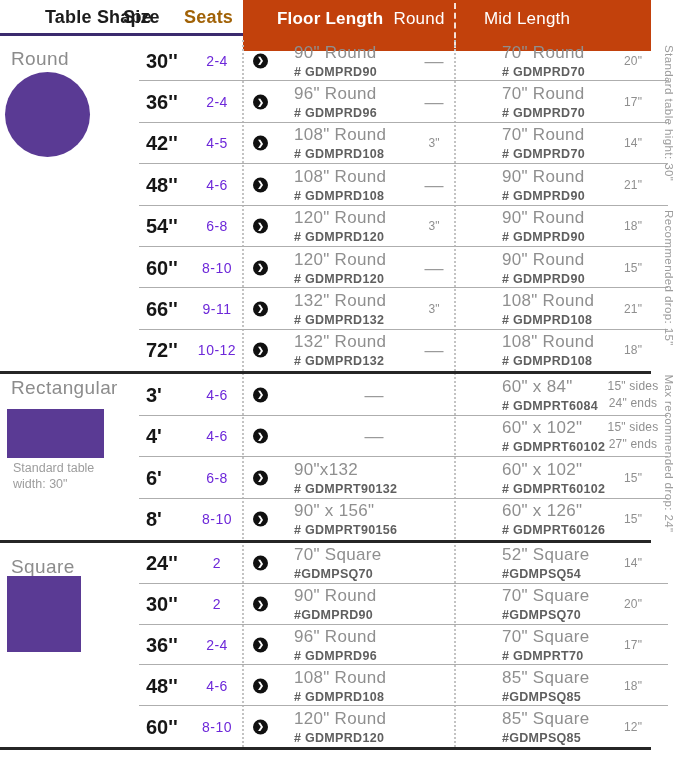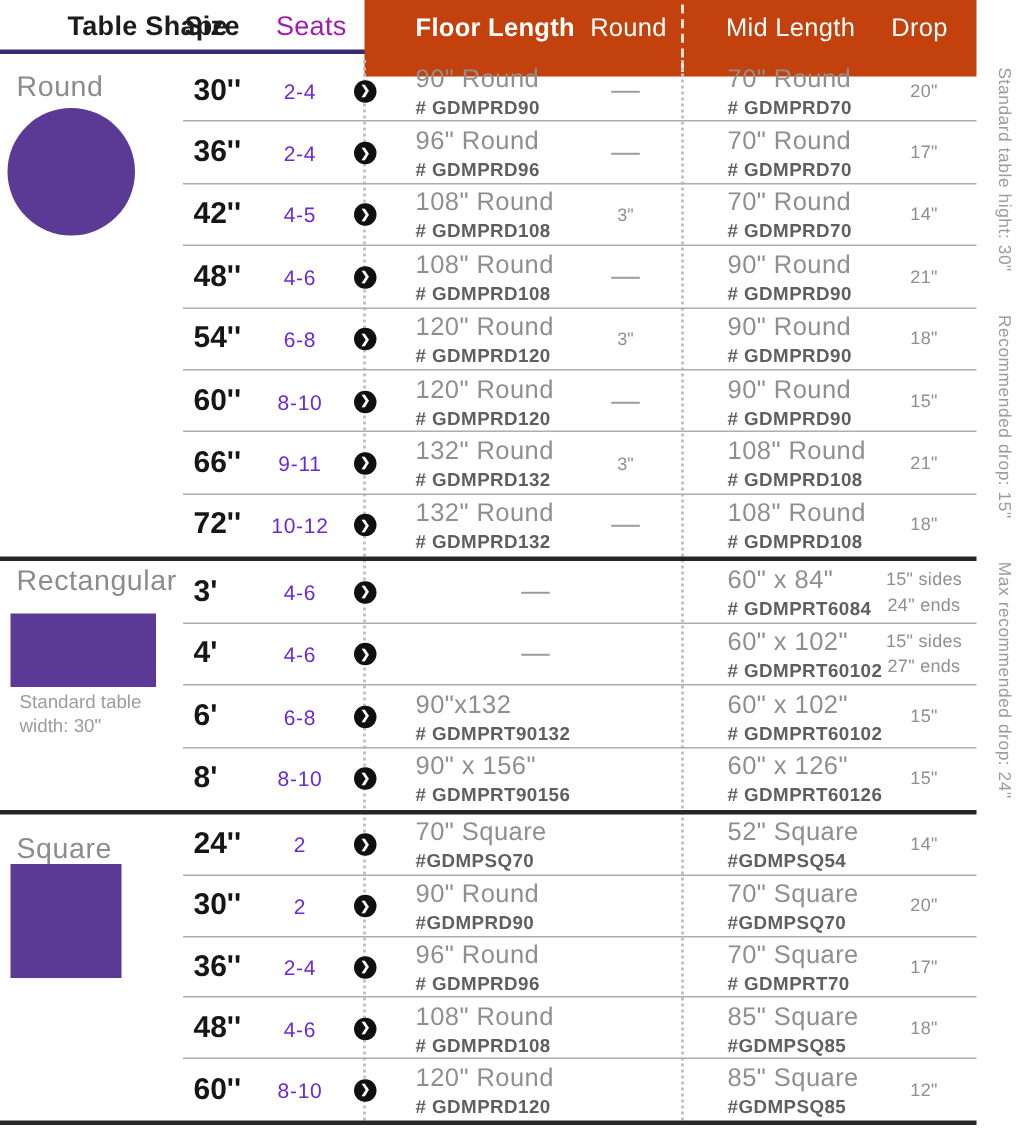--- a/index.html
+++ b/index.html
@@ -4,40 +4,40 @@
 <style>
   html,body{margin:0;padding:0;background:#fff;}
   .sheet{position:relative;width:679px;height:759px;background:#fff;overflow:hidden;
          font-family:"Liberation Sans",sans-serif;}
 
   
   .hdr{position:absolute;top:0;left:0;width:679px;height:40px;}
   .hdr .hlab{position:absolute;top:0;line-height:34px;font-size:18px;font-weight:700;color:#1c1c1c;letter-spacing:.2px;}
   .hdr .h-shape{left:13px;margin-left:32px;}
   .hdr .h-size{left:123px;}
-  .hdr .h-seats{left:184px;font-weight:400;color:#a21caf;}
+  .hdr .h-seats{left:184px;font-weight:700;color:#a16207;}
   .hdr-underline{position:absolute;left:0;top:33px;width:244px;height:3px;background:#3b2a6e;}
   .pbar{position:absolute;left:243px;top:0;width:408px;height:51px;background:#c2410c;}
   .pbar .plab{position:absolute;top:0;line-height:38px;color:#fff;font-size:17px;letter-spacing:.2px;}
   .p-floor{left:34px;font-weight:700;}
   .p-puddle{left:136px;width:80px;text-align:center;}
   .p-mid{left:241px;font-weight:400;}
   .p-drop{left:337px;width:66px;text-align:center;}
   .pbar .pdash{position:absolute;left:211px;top:3px;bottom:3px;width:0;border-left:2px dashed rgba(255,255,255,.85);}
 
   
   .tbody{position:absolute;top:40px;left:0;width:679px;height:707px;}
   .dot{position:absolute;top:0;height:707px;width:0;border-left:2px dotted #c3c3c3;}
   .dot.d1{left:242px;}
   .dot.d2{left:454px;}
 
   .section{position:relative;width:679px;}
   .divline{position:absolute;left:0;top:0;width:651px;height:3px;background:#262626;}
   .section.bt .rows{padding-top:3px;}
-  .rows{position:relative;}
+  .rows{position:relative;padding-left:17px;}
   .row{position:relative;}
   .s0 .row{height:41.38px;}
   .s1 .row{height:41.5px;}
   .s2 .row{height:40.8px;}
   .rows .row:not(:last-child)::after{content:"";position:absolute;left:122px;width:529px;bottom:0;height:1px;background:#aeaeae;}
 
   
   .shape-label{position:absolute;left:11px;font-size:19px;color:#8c8c8c;letter-spacing:.4px;}
   .s0 .shape-label{top:8px;}  .s1 .shape-label{top:6px;}  .s2 .shape-label{top:16px;}
   .shape{position:absolute;background:#5a3a94;}
@@ -79,21 +79,20 @@
   <div class="hdr">
     <span class="hlab h-shape">Table Shape</span>
     <span class="hlab h-size">Size</span>
     <span class="hlab h-seats">Seats</span>
     <div class="hdr-underline"></div>
     <div class="pbar">
       <span class="plab p-floor">Floor Length</span>
       <span class="plab p-puddle">Round</span>
       <span class="pdash"></span>
       <span class="plab p-mid">Mid Length</span>
-      <span class="plab p-drop">Drop</span>
     </div>
   </div>
 
   <div class="tbody">
     <div class="dot d1"></div>
     <div class="dot d2"></div>
     <div id="sections">
         <div class="section s0">
           <div class="shape-label">Round</div>
           <div class="shape"></div>

